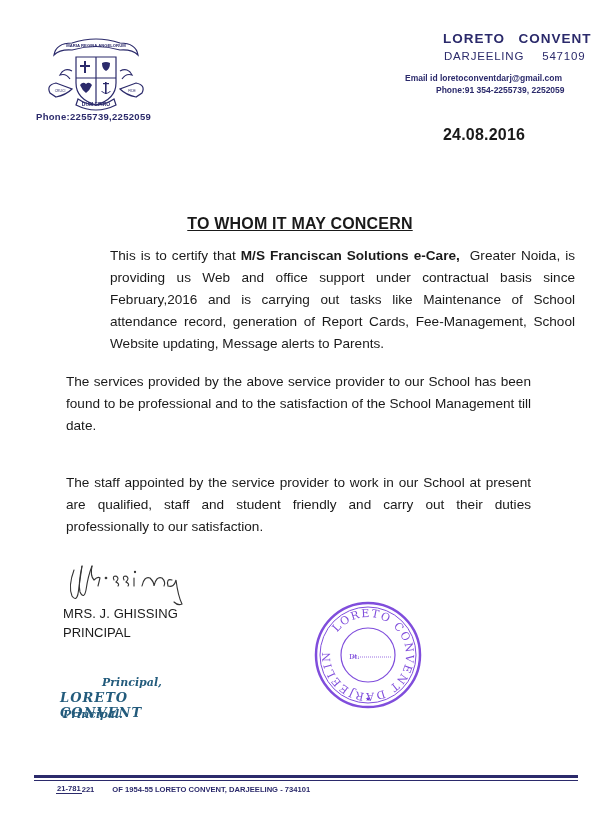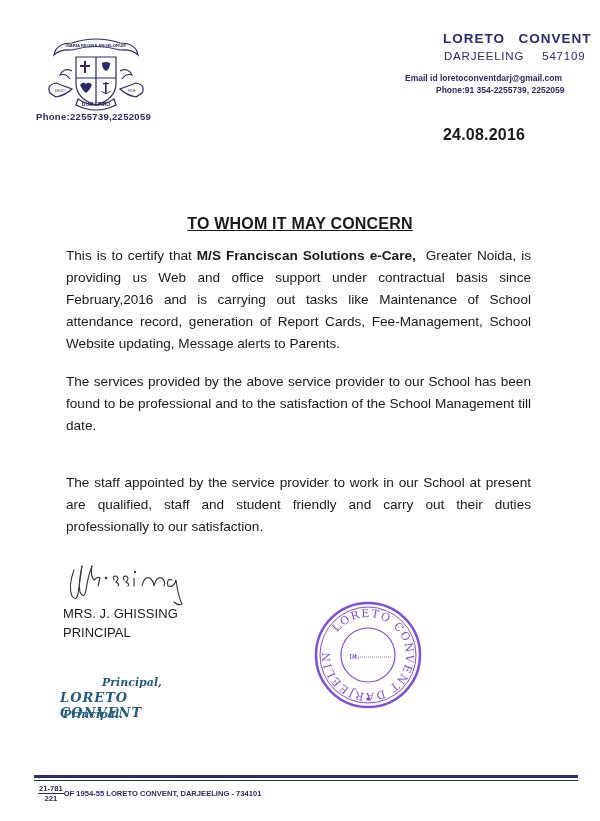--- a/index.html
+++ b/index.html
@@ -6,35 +6,35 @@
   body { width: 600px; height: 821px; position: relative; overflow: hidden; font-family: "Liberation Sans", sans-serif; color: #1a1a1a; }
   #crest { position: absolute; left: 42px; top: 33px; width: 108px; height: 78px; }
   #crest-phone { position: absolute; left: 36px; top: 111px; font-size: 9.5px; font-weight: bold; color: #2b2a6b; letter-spacing: 0.3px; text-align: right; }
   #school-name { position: absolute; left: 443px; top: 31px; font-size: 13.5px; font-weight: bold; color: #2b2a6b; letter-spacing: 1px; word-spacing: 2px; }
   #school-city { position: absolute; left: 444px; top: 50px; font-size: 11.5px; color: #2b2a6b; letter-spacing: 0.8px; word-spacing: 5px; }
   #school-email { position: absolute; left: 405px; top: 73px; font-size: 8.5px; font-weight: bold; color: #2b2a6b; }
   #school-phone { position: absolute; left: 436px; top: 85px; font-size: 8.5px; font-weight: bold; color: #2b2a6b; }
   #letter-date { position: absolute; left: 443px; top: 126px; font-size: 16px; font-weight: bold; color: #1a1a1a; letter-spacing: 0.2px; }
   #letter-title { position: absolute; left: 0; width: 600px; top: 175px; text-align: center; font-size: 16px; font-weight: bold; text-decoration: underline; letter-spacing: 0.2px; margin-top: 40px; }
   .para { position: absolute; left: 66px; width: 465px; font-size: 13.6px; line-height: 22px; text-align: justify; text-align-last: left; }
-  #para-1 { top: 245px; }
+  #para-1 { top: 245px; margin-left: 44px; }
   #para-2 { top: 371px; }
   #para-3 { top: 454px; margin-top: 18px; }
   #signature { position: absolute; left: 64px; top: 556px; width: 145px; height: 52px; }
   #signer-name { position: absolute; left: 63px; top: 606px; font-size: 13px; letter-spacing: 0.1px; }
   #signer-title { position: absolute; left: 63px; top: 625px; font-size: 13px; }
   #stamp-rect { position: absolute; left: 55px; top: 674px; width: 150px; height: 60px; color: #0c4a6e; font-family: "DejaVu Serif", serif; font-weight: bold; font-style: italic; opacity: 0.9; }
   #stamp-rect .l1 { position: absolute; left: 47px; top: 2px; font-size: 11px; }
   #stamp-rect .l2 { position: absolute; left: 5px; top: 16px; font-size: 13px; letter-spacing: 1px; }
   #stamp-rect .l3 { position: absolute; left: 8px; top: 34px; font-size: 11px; }
   #stamp-circle { position: absolute; left: 308px; top: 595px; width: 120px; height: 120px; }
   #footer-line-thick { position: absolute; left: 34px; top: 775px; width: 544px; height: 3px; background: #2b2a6b; }
   #footer-line-thin { position: absolute; left: 34px; top: 780px; width: 544px; height: 1px; background: #2b2a6b; }
   #footer-text { position: absolute; left: 38px; top: 784px; font-size: 7.6px; font-weight: bold; color: #2b2a6b; white-space: nowrap; display: flex; align-items: center; }
-  .frac { display: inline-flex; flex-direction: column; align-items: center; margin: 0 0; line-height: 9px; }
+  .frac { display: inline-flex; flex-direction: row; align-items: center; margin: 0 18px; line-height: 9px; }
   .frac .num { border-bottom: 1px solid #2b2a6b; padding: 0 1px; }
 </style>
 </head>
 <body>
 
 <svg id="crest" viewBox="0 0 108 78">
   <g fill="none" stroke="#2b2a6b" stroke-width="1.2">
 
     <path d="M12 22 Q14 10 30 10 Q54 2 78 10 Q94 10 96 22 Q90 16 78 17 Q54 10 30 17 Q18 16 12 22 Z"></path>
 

